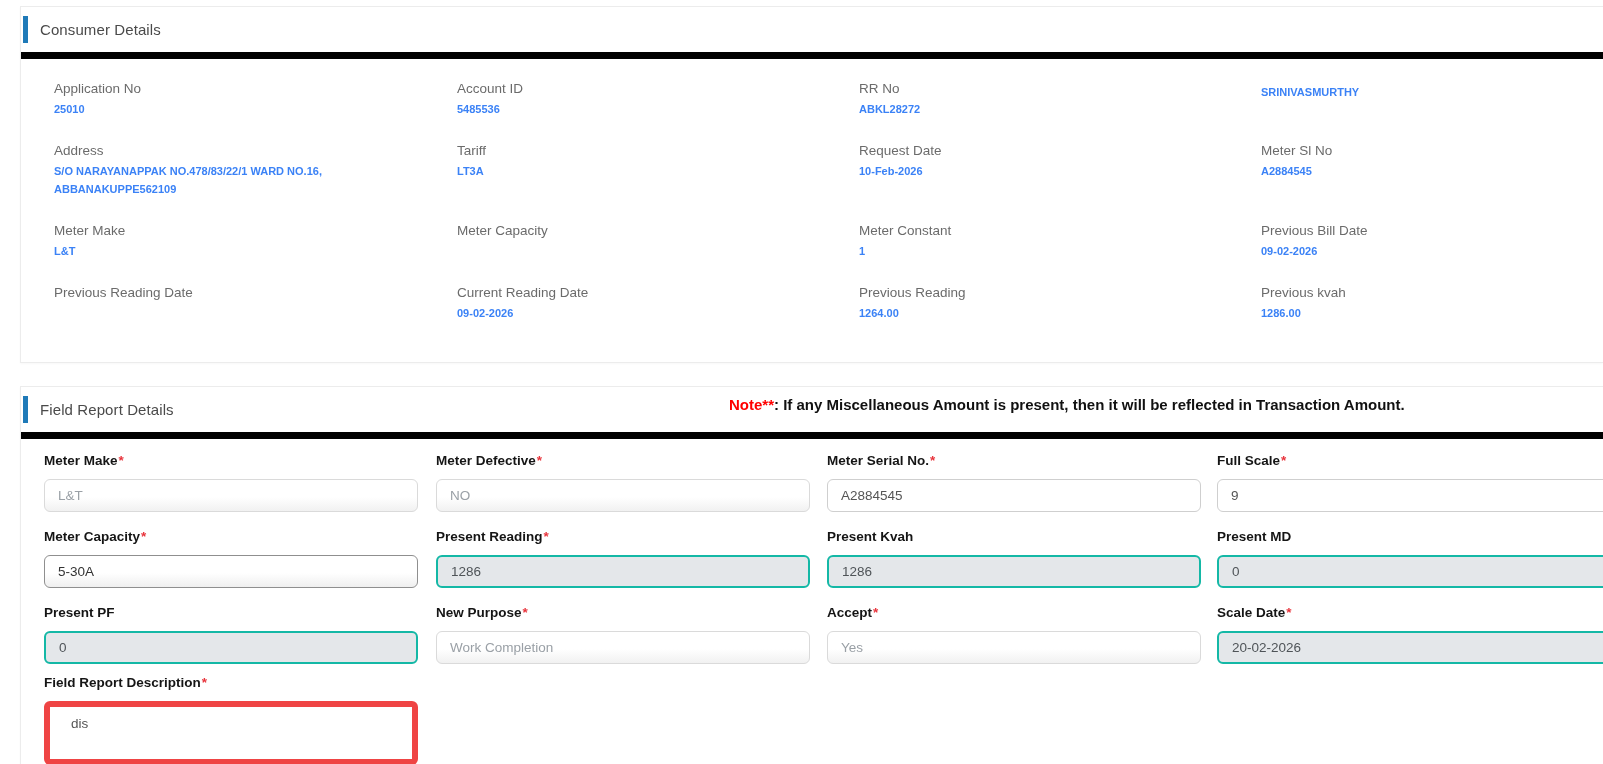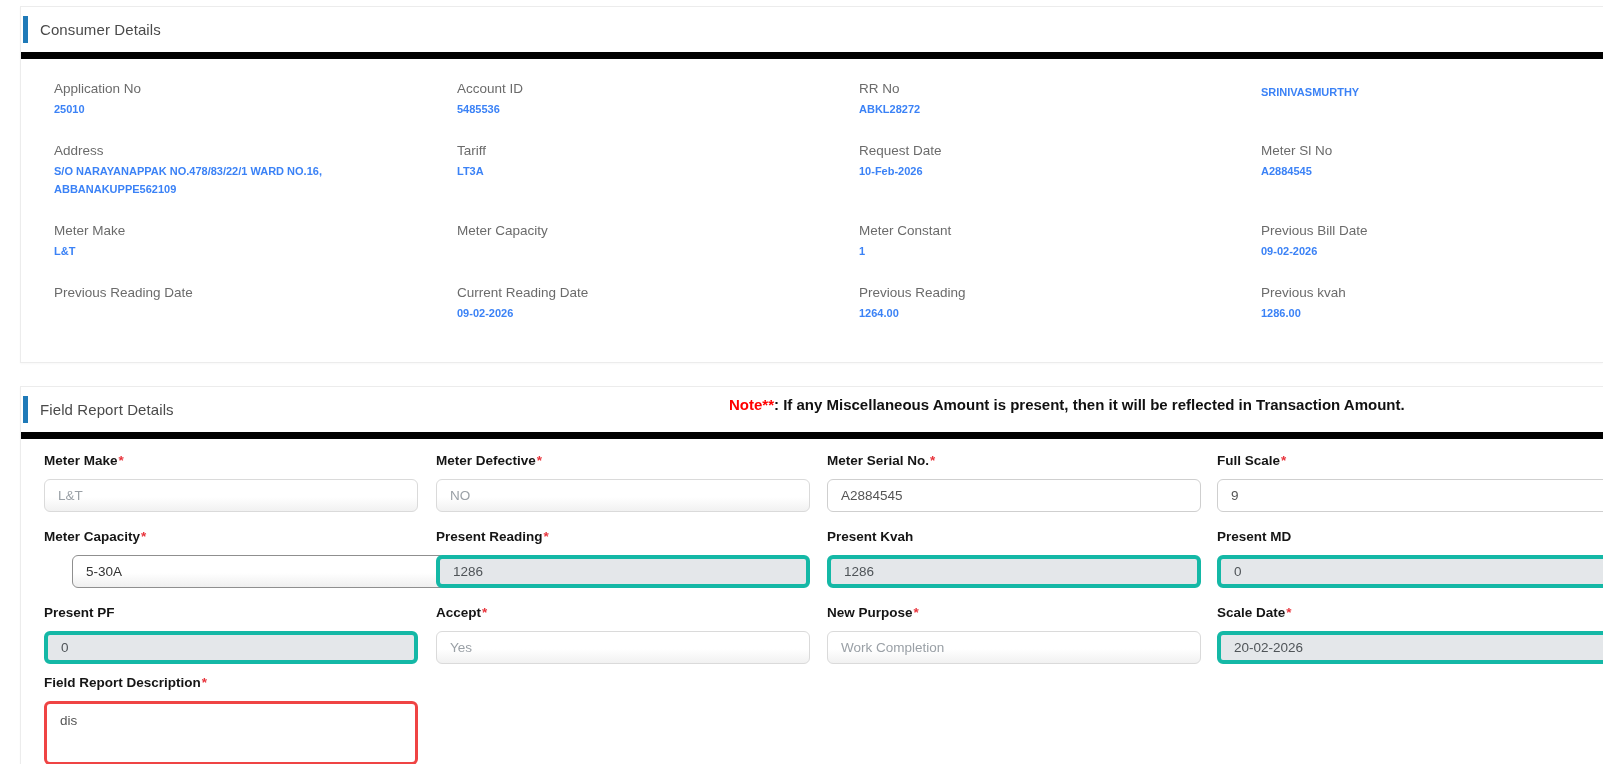--- a/index.html
+++ b/index.html
@@ -105,39 +105,38 @@
   }
   .inp.plain {
     border: 1px solid #cfcfcf;
     background: #ffffff;
     color: #555;
   }
   .inp.focus {
     border: 1px solid #8f8f8f;
     background: linear-gradient(#ffffff 55%, #efefef 100%);
     color: #333;
-    margin-left: 28px;
   }
   .inp.gray {
-    border: 4px solid #14b8a6;
+    border: 2px solid #14b8a6;
     background: #e4e7ea;
     color: #4f5458;
   }
   .inp.wide { width: 430px; border-radius: 6px 0 0 6px; }
   .desc-group { margin-top: -6px; }
   .desc-area {
     display: block;
     margin-top: 10px;
     width: 374px;
     height: 64px;
-    padding: 9px 13px;
+    padding: 9px 21px;
     font-family: "Liberation Sans", "DejaVu Sans", sans-serif;
     font-size: 13.5px;
     color: #555;
-    border: 3px solid #ef4444;
+    border: 6px solid #ef4444;
     border-radius: 6px;
     background: #fff;
     resize: none;
     outline: none;
   }
 </style>
 </head>
 <body>
 
 <section class="card" style="margin-top:6px;">
@@ -258,26 +257,26 @@
       <div class="f-group">
         <span class="f-label"><span>Present MD</span></span>
         <input class="inp gray wide" readonly="" value="0" style="">
       </div>
 
       <div class="f-group">
         <span class="f-label"><span>Present PF</span></span>
         <input class="inp gray" readonly="" value="0" style="">
       </div>
       <div class="f-group">
+        <span class="f-label"><span>New Purpose</span><span class="req">*</span></span>
+        <input class="inp soft" readonly="" value="Work Completion" style="">
+      </div>
+      <div class="f-group">
         <span class="f-label"><span>Accept</span><span class="req">*</span></span>
         <input class="inp soft" readonly="" value="Yes" style="">
-      </div>
-      <div class="f-group">
-        <span class="f-label"><span>New Purpose</span><span class="req">*</span></span>
-        <input class="inp soft" readonly="" value="Work Completion" style="">
       </div>
       <div class="f-group">
         <span class="f-label"><span>Scale Date</span><span class="req">*</span></span>
         <input class="inp gray wide" readonly="" value="20-02-2026" style="">
       </div>
     </div>
 
     <div class="f-group desc-group">
       <span class="f-label"><span>Field Report Description</span><span class="req">*</span></span>
       <textarea class="desc-area" style="">dis</textarea>

